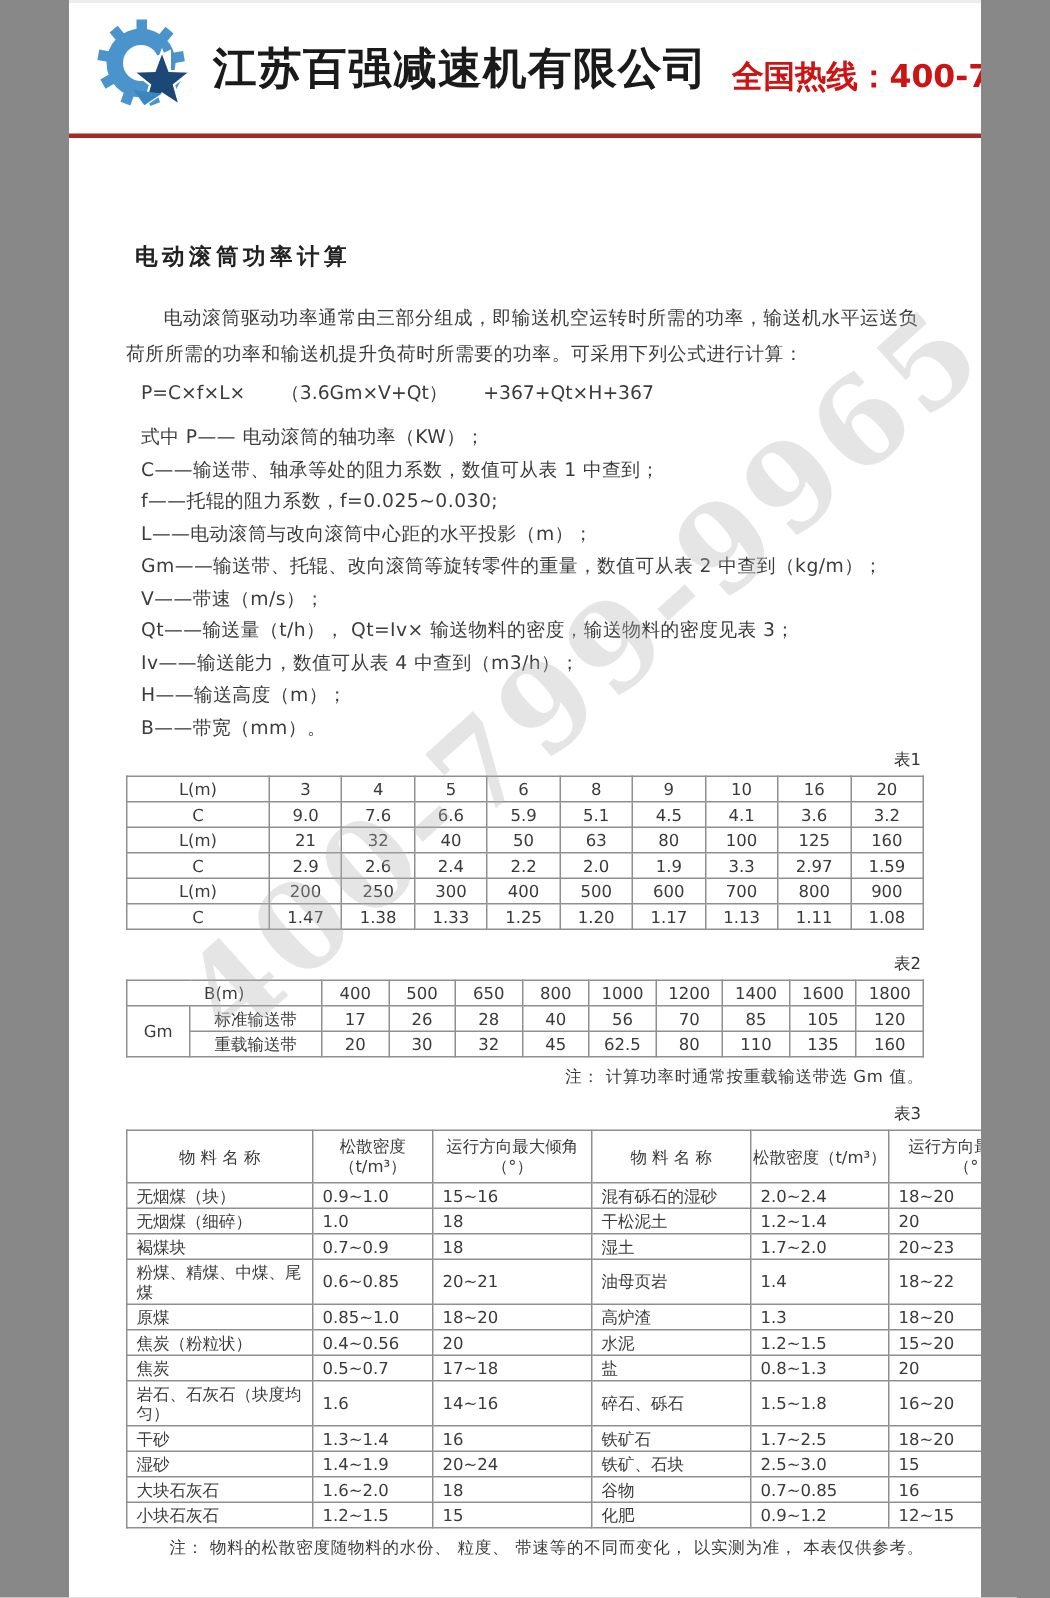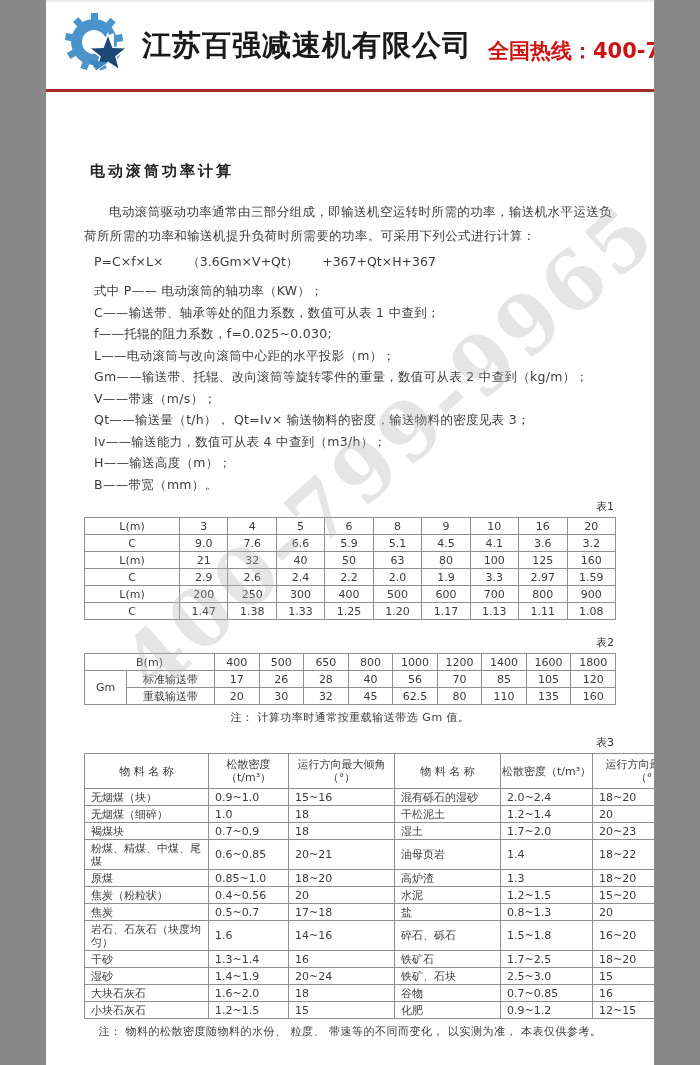--- a/index.html
+++ b/index.html
@@ -52,21 +52,21 @@
   .lbl2{ margin-top:15px; }
   .lbl3{ margin-top:10px; }
   table{ width:100%; border-collapse:collapse; table-layout:fixed; margin-top:3px; }
   td,th{
     border:1px solid #8f8f8f; font-size:11px; color:#3b3b3b;
     text-align:center; padding:1.5px 3px; line-height:13px; font-weight:normal;
     overflow:hidden;
   }
   .t3 th{ white-space:pre-line; padding:4px 0; line-height:13px; }
   .t3 td{ text-align:left; padding-left:6px; }
-  .note{ font-size:11px; color:#3b3b3b; text-align:center; margin-top:5px; letter-spacing:0.5px; }
+  .note{ font-size:11px; color:#3b3b3b; text-align:right; margin-top:5px; letter-spacing:0.5px; }
 </style>
 </head>
 <body>
 
 <div class="page">
 
   <div class="header">
     <div class="logo">
       <svg width="70" height="72" viewBox="0 0 70 72">
         <g fill="#4a94cb">

